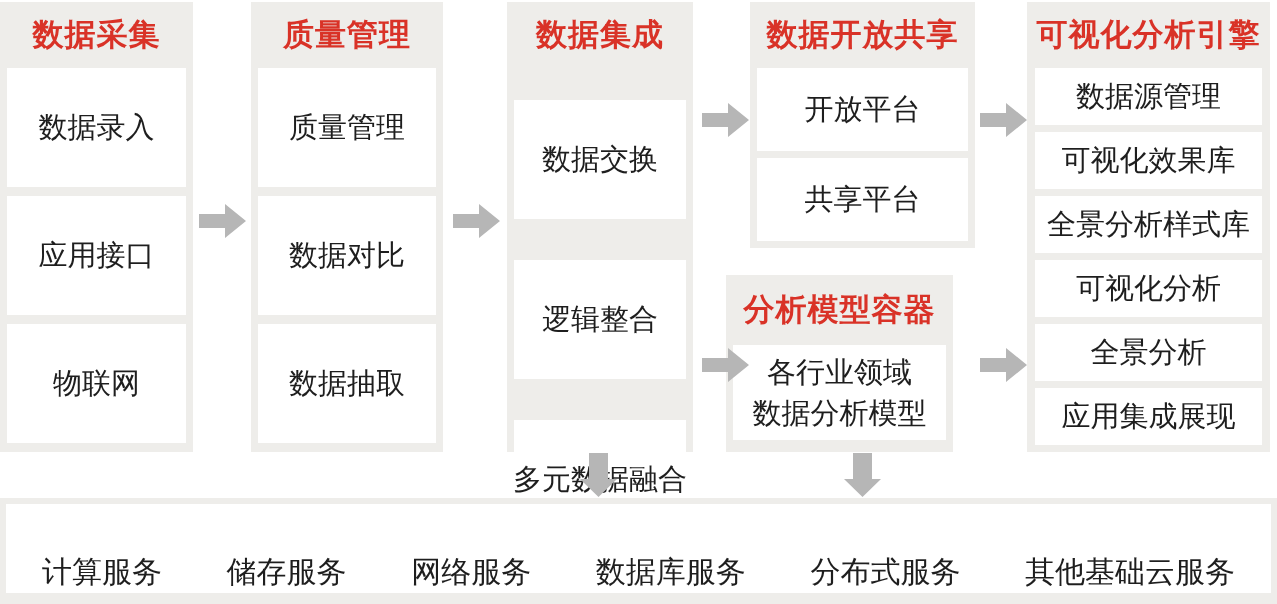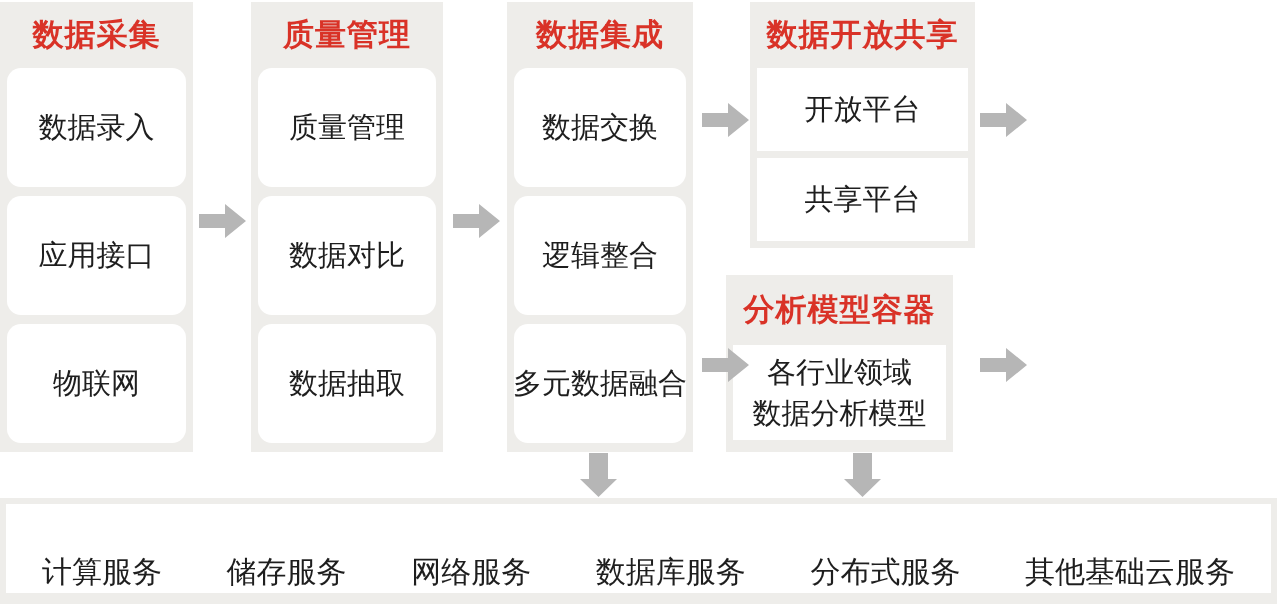--- a/index.html
+++ b/index.html
@@ -27,21 +27,21 @@
     position:absolute;
     top:2px;
     height:450px;
     background:var(--panel);
     display:flex;
     flex-direction:column;
     padding:0 7px;
   }
   #col1{left:0;width:193px;}
   #col2{left:251px;width:192px;font-family:Liberation Mono, monospace;}
-  #col3{left:507px;width:186px;}
+  #col3{left:507px;width:186px;gap:32px;}
   #col4a{left:750px;width:225px;height:246px;}
   #col4b{left:726px;top:275px;width:227px;height:177px;}
   #col5{left:1027px;width:243px;padding:0 8px;}
   .stage-title{
     height:66px;
     flex:0 0 auto;
     display:flex;
     align-items:center;
     justify-content:center;
     font-size:31px;
@@ -54,21 +54,21 @@
   .box{
     background:var(--box);
     display:flex;
     align-items:center;
     justify-content:center;
     font-size:29px;
     color:var(--text);
     white-space:nowrap;
     flex:0 0 auto;
   }
-  #col1 .box,#col2 .box,#col3 .box{height:119px;margin-bottom:9px;border-radius:14px;}
+  #col1 .box,#col2 .box,#col3 .box{height:119px;margin-bottom:9px;}
   #col4a .box{height:83px;margin-bottom:7px;}
   #col4b .box{height:95px;}
   #col5 .box{height:57px;margin-bottom:7px;}
   .multiline{
     white-space:pre-line;
     text-align:center;
     line-height:1.4;
   }
   
   .arrow{position:absolute;}
@@ -135,20 +135,29 @@
     <div class="box">开放平台</div>
     <div class="box">共享平台</div>
   </div>
 
   <div class="stage" id="col4b">
     <div class="stage-title">分析模型容器</div>
     <div class="box multiline">各行业领域
 数据分析模型</div>
   </div>
 
+  <div class="stage" id="col5">
+    <div class="stage-title">可视化分析引擎</div>
+    <div class="box">数据源管理</div>
+    <div class="box">可视化效果库</div>
+    <div class="box">全景分析样式库</div>
+    <div class="box">可视化分析</div>
+    <div class="box">全景分析</div>
+    <div class="box">应用集成展现</div>
+  </div>
 
   <div class="arrow" id="ar1">
     <svg width="47" height="34" viewBox="0 0 47 34">
         <polygon points="0,10 26,10 26,0 47,17 26,34 26,24 0,24"></polygon>
       </svg>
   </div>
   <div class="arrow" id="ar2">
     <svg width="47" height="34" viewBox="0 0 47 34">
         <polygon points="0,10 26,10 26,0 47,17 26,34 26,24 0,24"></polygon>
       </svg>

